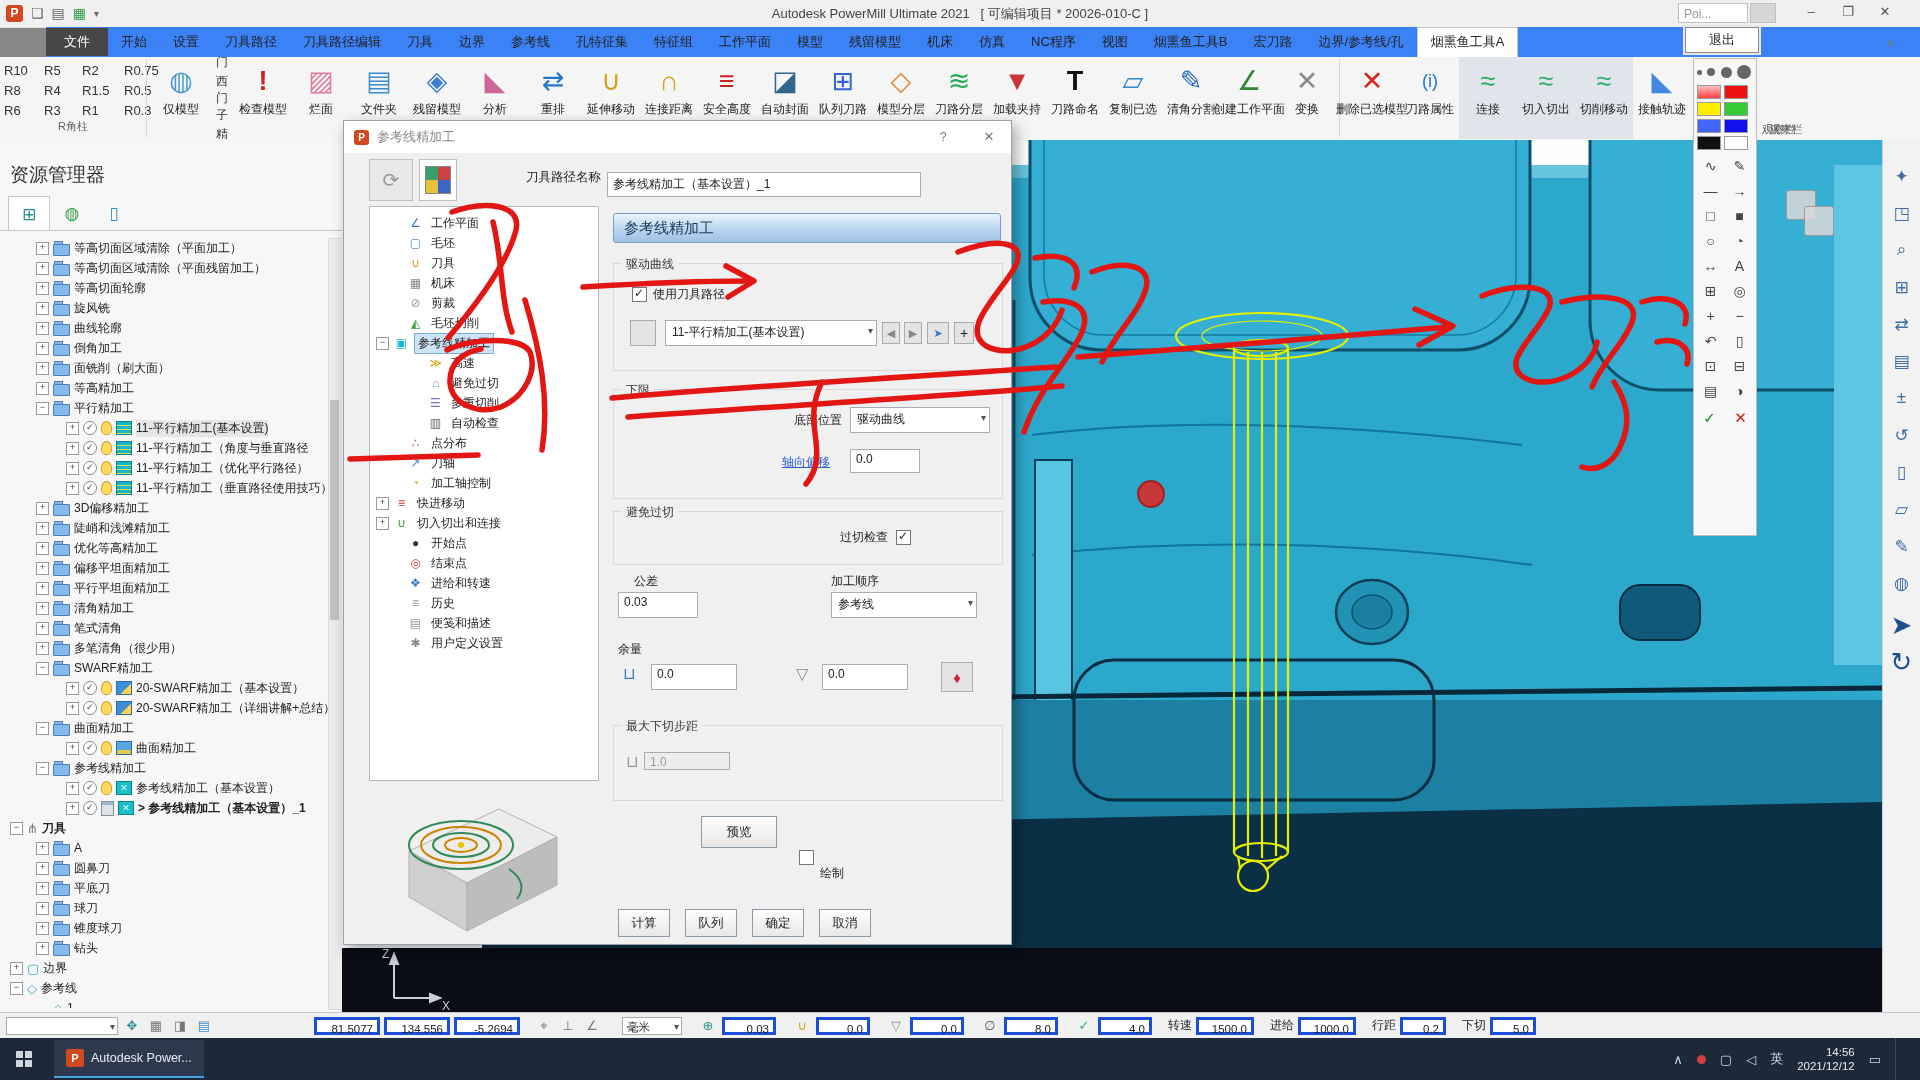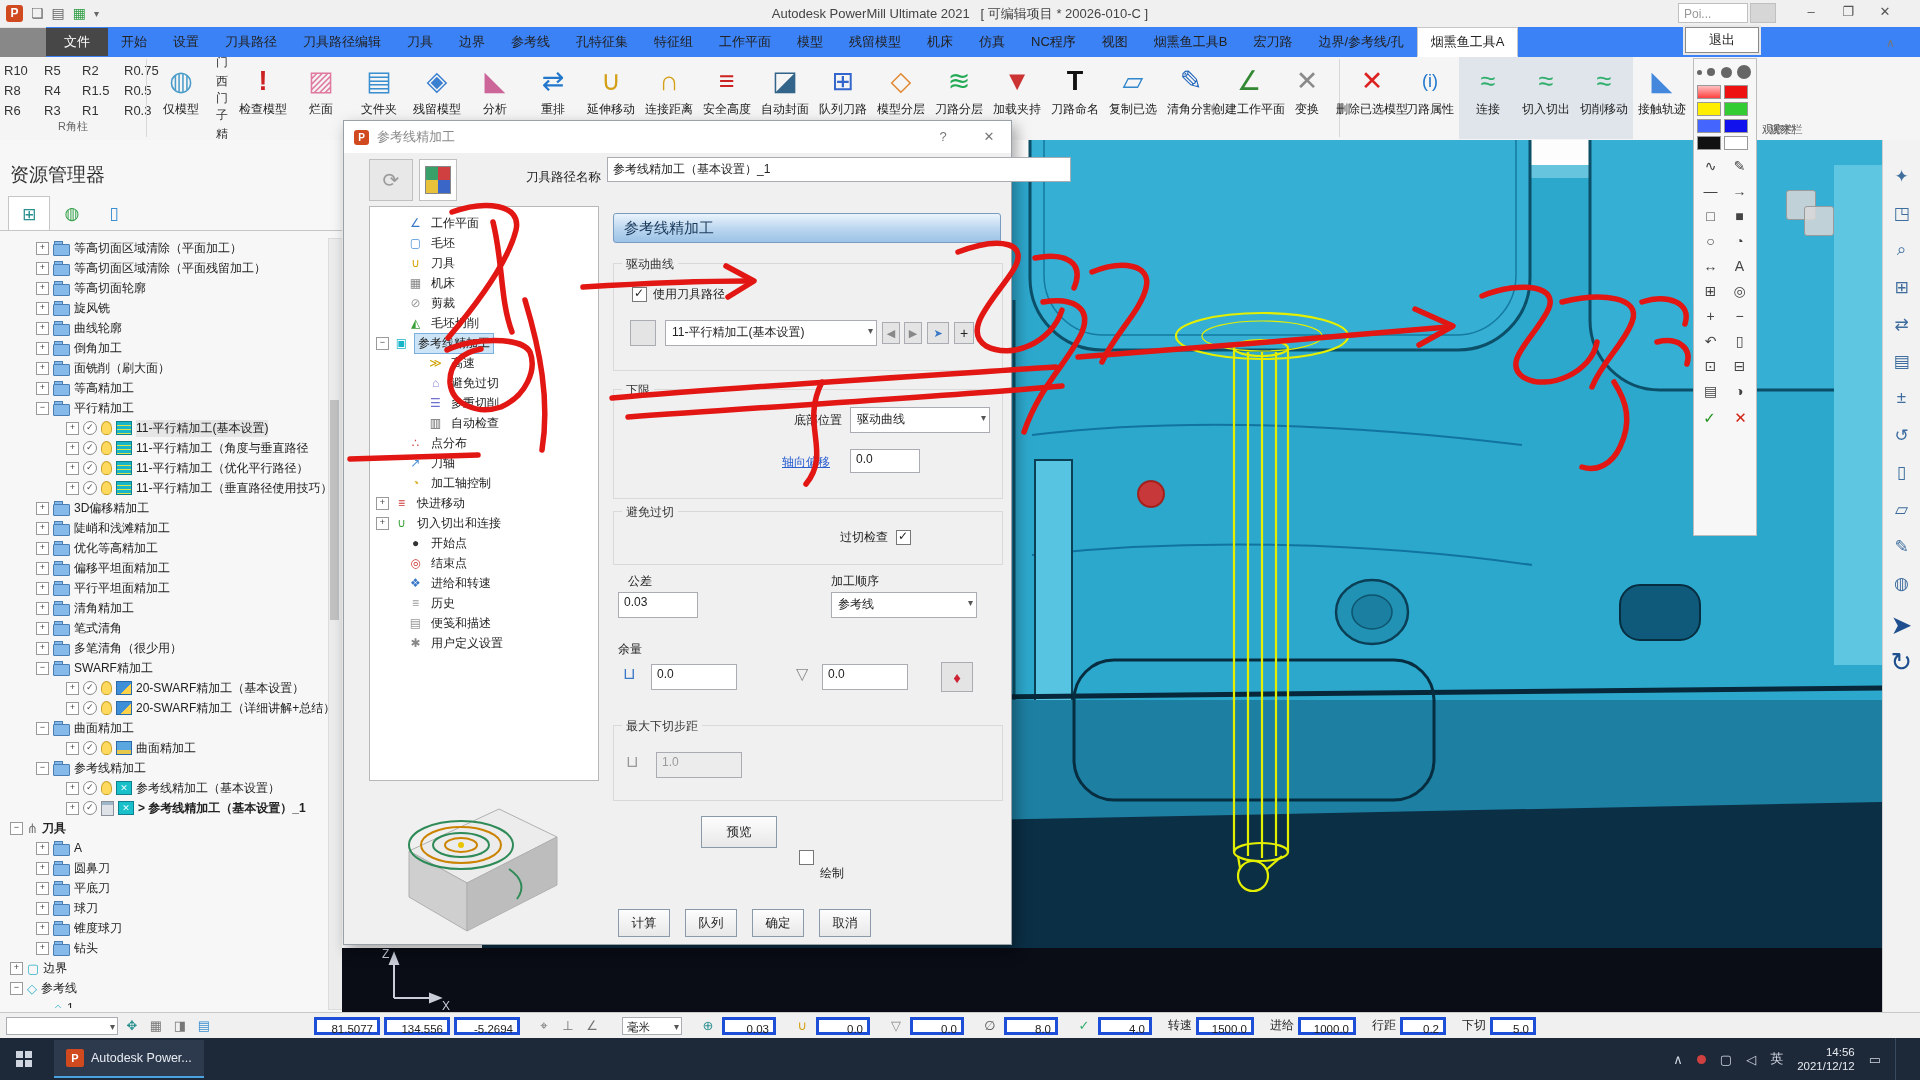--- a/index.html
+++ b/index.html
@@ -683,21 +683,21 @@
   </div>
   <span class="dwin abs" style="left:588px">?</span>
   <span class="dwin abs" style="left:634px">✕</span>
 
   <div class="bigbtn abs" style="left:25px;top:38px">⟳</div>
   <div class="bigbtn color abs" style="left:75px;top:38px;width:36px">
       <span class="mosaic"></span>
     </div>
 
   <div id="dlgname" class="abs" style="left:157px;top:48px;width:100px;text-align:right">刀具路径名称</div>
-  <div class="inp abs" style="left:263px;top:36px;width:464px;height:25px;line-height:19px">参考线精加工（基本设置）_1</div>
+  <div class="inp abs" style="left:263px;top:51px;width:314px;height:25px;line-height:19px">参考线精加工（基本设置）_1</div>
 
   <div id="dlgtree" class="abs">
 
       <div class="drow" style="padding-left:20px">
         <span class="exp"></span>
         <span class="dg" style="color:#3a78c8">∠</span>
         <span class="dl">工作平面</span>
       </div>
 
       <div class="drow" style="padding-left:20px">
@@ -855,36 +855,36 @@
 
   
   <div class="grp abs" style="left:269px;top:390px;width:388px;height:52px">
     <span class="gt">避免过切</span>
     <div class="abs" style="left:226px;top:17px;display:flex;gap:8px;align-items:center">
       <span class="lbl">过切检查</span>
       <span class="cb on"></span>
     </div>
   </div>
 
-  <div class="lbl abs" style="left:284px;top:452px">公差</div>
+  <div class="lbl abs" style="left:290px;top:452px">公差</div>
   <div class="inp abs" style="left:274px;top:471px;width:80px;height:26px">0.03</div>
   <div class="lbl abs" style="left:487px;top:452px">加工顺序</div>
   <div class="dd abs" style="left:487px;top:471px;width:146px;height:26px">参考线</div>
 
   <div class="lbl abs" style="left:274px;top:520px">余量</div>
   <div class="fico abs" style="left:279px;top:543px;color:#3a78c8">⊔</div>
   <div class="inp abs" style="left:307px;top:543px;width:86px;height:26px">0.0</div>
   <div class="fico abs" style="left:452px;top:543px;color:#8a8a8a">▽</div>
   <div class="inp abs" style="left:478px;top:543px;width:86px;height:26px">0.0</div>
   <div class="sqbtn abs" style="left:597px;top:541px;width:32px;height:30px;color:#c23;font-size:15px">♦</div>
 
   <div class="grp abs" style="left:269px;top:604px;width:388px;height:74px">
     <span class="gt">最大下切步距</span>
     <div class="fico abs" style="left:12px;top:26px;color:#999">⊔</div>
-    <div class="inp dis abs" style="left:42px;top:26px;width:86px;height:26px">1.0</div>
+    <div class="inp dis abs" style="left:30px;top:26px;width:86px;height:18px">1.0</div>
   </div>
 
   <svg class="abs" style="left:35px;top:668px" width="190" height="150" viewBox="0 0 190 150">
     <polygon points="30,62 120,20 178,48 88,94" fill="#ececec" stroke="#b0b0b0"></polygon>
     <polygon points="30,62 88,94 88,142 30,108" fill="#cfcfcf" stroke="#b0b0b0"></polygon>
     <polygon points="88,94 178,48 178,96 88,142" fill="#bdbdbd" stroke="#b0b0b0"></polygon>
     <ellipse cx="82" cy="56" rx="52" ry="24" fill="none" stroke="#2e8b57" stroke-width="2"></ellipse>
     <ellipse cx="82" cy="56" rx="40" ry="18" fill="none" stroke="#cc8400" stroke-width="2"></ellipse>
     <ellipse cx="82" cy="56" rx="28" ry="12" fill="none" stroke="#2e8b57" stroke-width="2"></ellipse>
     <ellipse cx="82" cy="56" rx="16" ry="7" fill="none" stroke="#cc8400" stroke-width="2"></ellipse>

